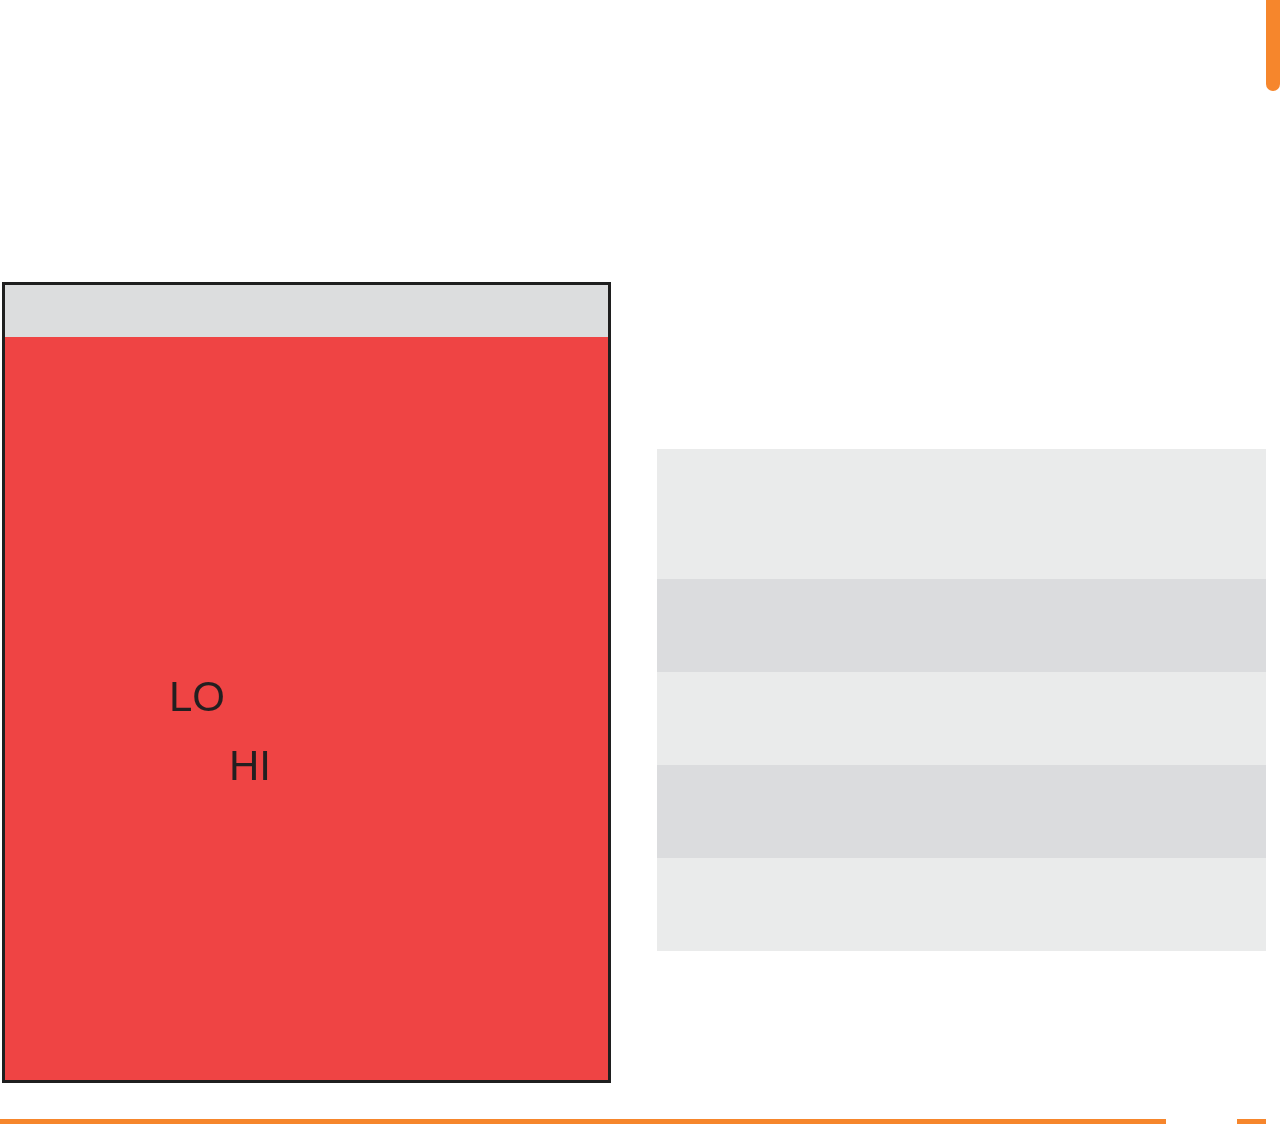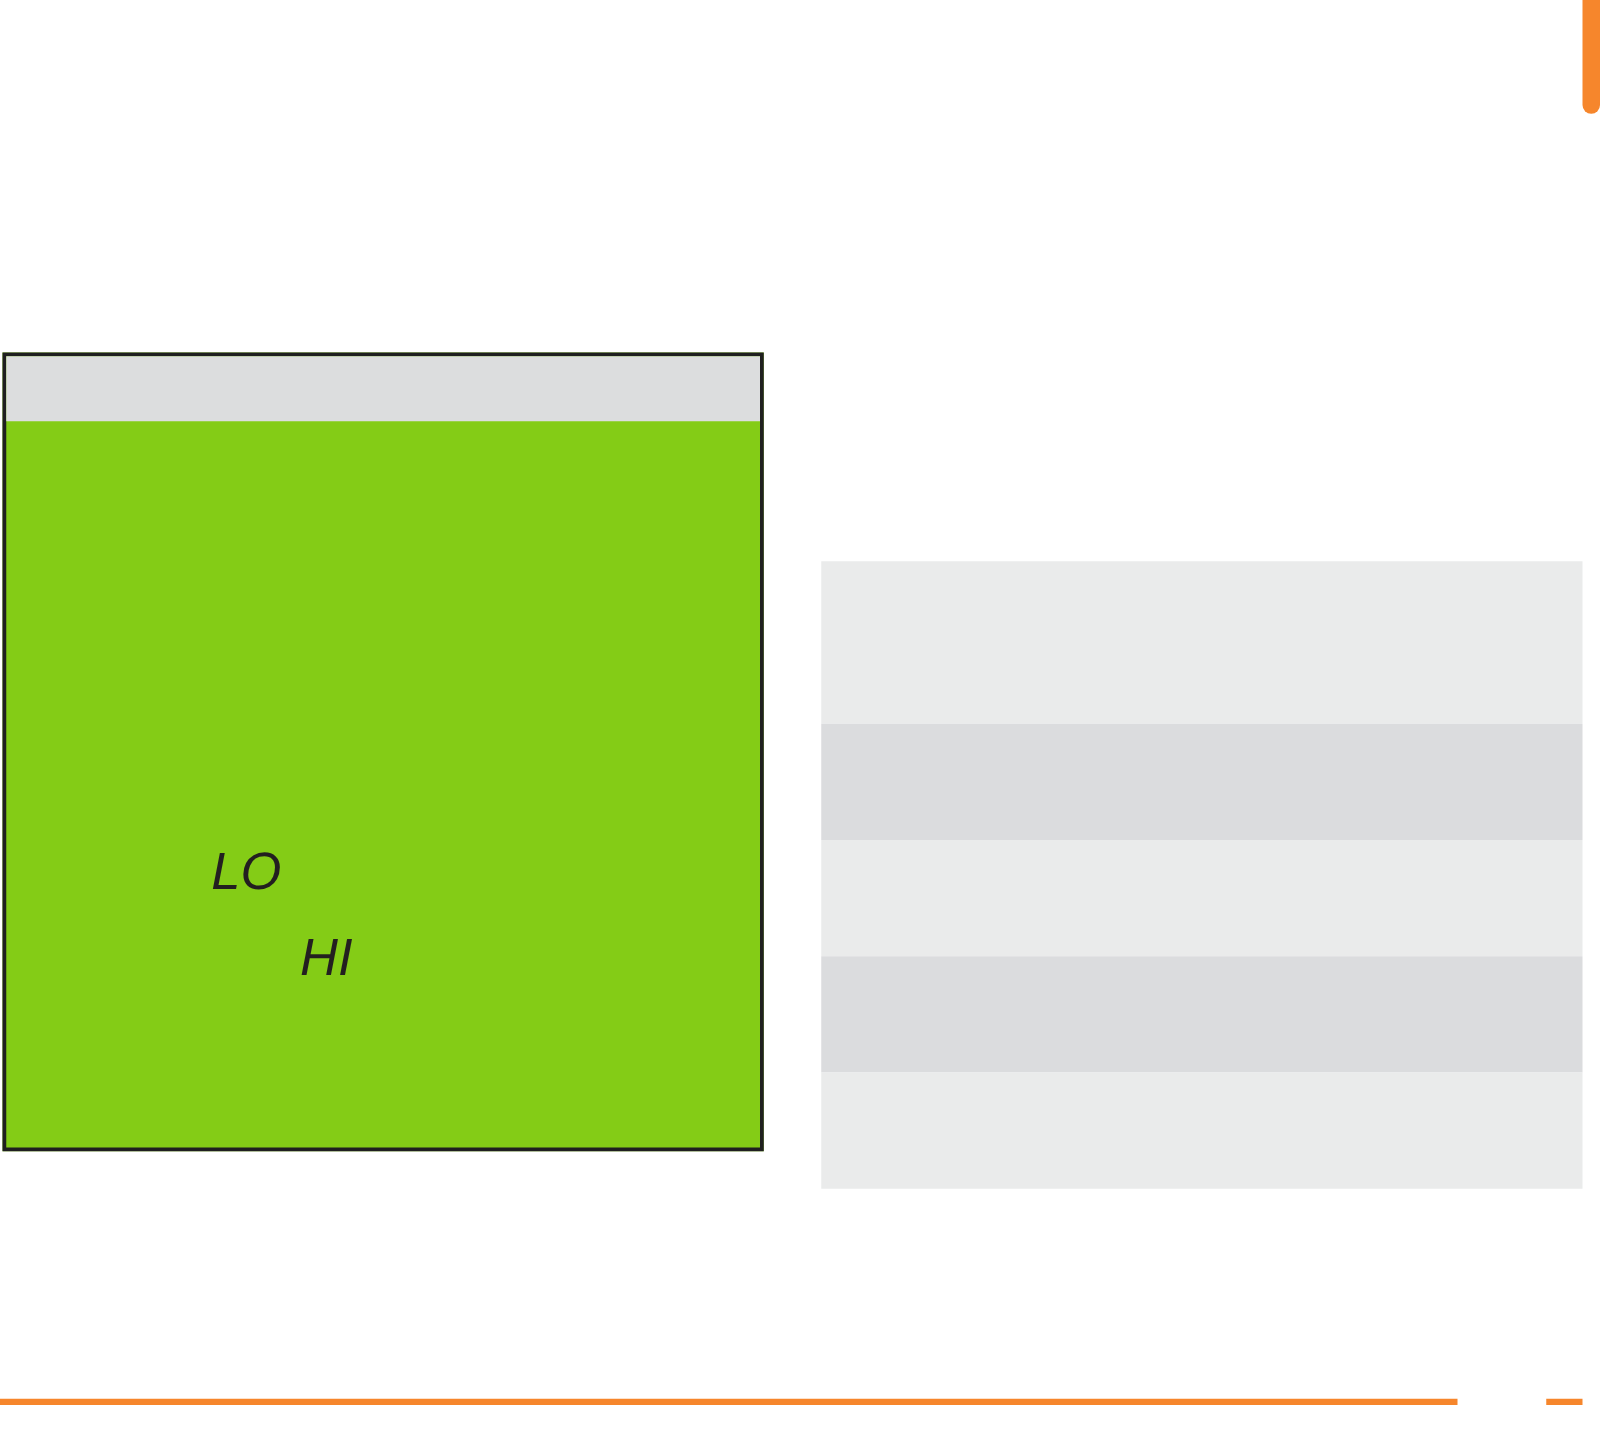--- a/index.html
+++ b/index.html
@@ -26,45 +26,44 @@
     background: var(--accent-orange, #f6862c);
     border-radius: 0 0 7px 7px;
   }
 
   
   .figure-box {
     position: absolute;
     left: 2px;
     top: 282px;
     width: 609px;
-    height: 639px;
+    height: 801px;
     border: 3px solid var(--box-border, #1f1f1f);
     box-sizing: border-box;
-    background: #84cc16;
-    font-style: italic;
+    background: #ef4444;
   }
   .figure-header {
     position: absolute;
     left: 0;
     top: 0;
     right: 0;
     height: 52px;
     background: var(--header-gray, #dcddde);
   }
   .figure-label {
     position: absolute;
     color: var(--label-ink, #231f20);
     font-size: 42px;
     line-height: 42px;
     font-weight: 400;
     letter-spacing: 0px;
     white-space: pre;
   }
   .figure-label.lo { left: 164px; top: 391px; }
-  .figure-label.hi { left: 235px; top: 460px; }
+  .figure-label.hi { left: 224px; top: 460px; }
 
   
   .stripe-table {
     position: absolute;
     left: 657px;
     top: 449px;
     width: 609px;
   }
   .stripe-row {
     width: 100%;

